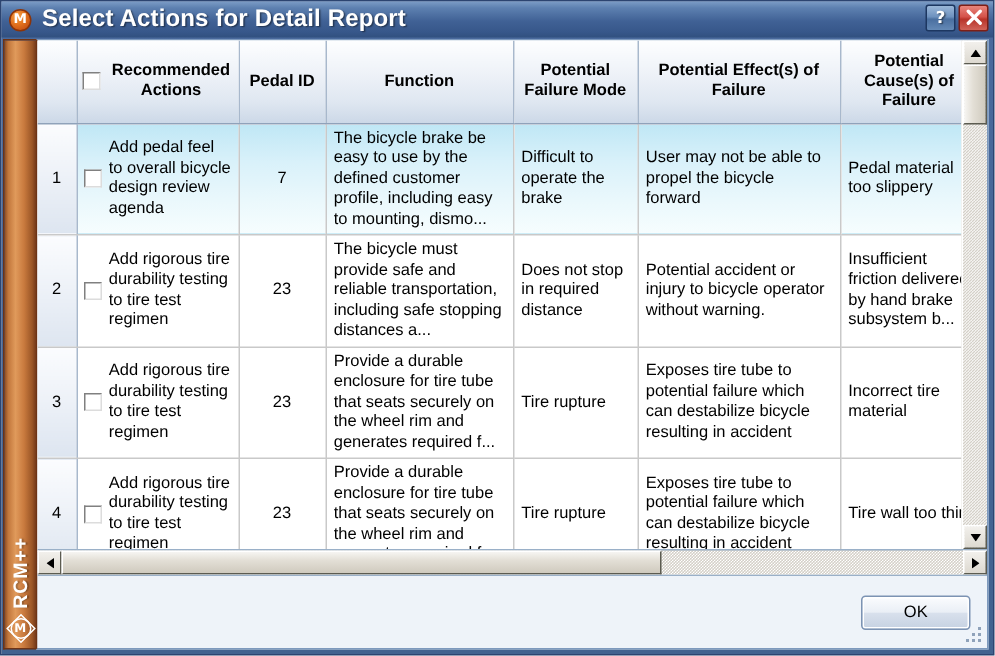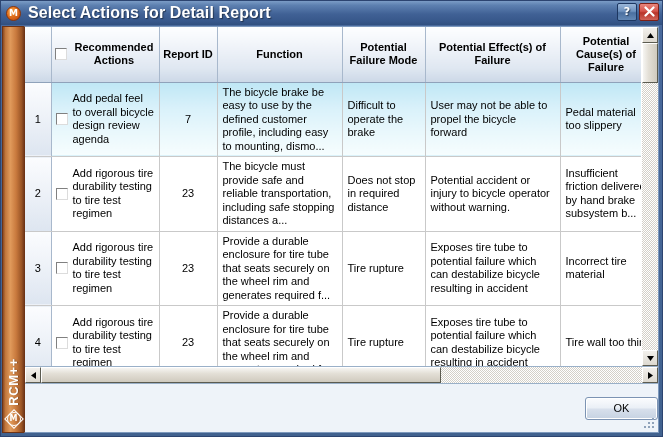--- a/index.html
+++ b/index.html
@@ -348,20 +348,21 @@
     box-sizing: border-box;
   }
 
   
   #footer {
     flex: 1 1 auto;
     background: #eef3f9;
     display: flex;
     align-items: center;
     justify-content: flex-end;
+    padding-right: 11px;
     position: relative;
     box-sizing: border-box;
   }
   .dlg-btn {
     width: 73px; height: 23px;
     margin-left: 8px;
     background: linear-gradient(to bottom, #fbfcfe 0%, #eaeff6 48%, #d8e0ec 52%, #c6d2e2 100%);
     border: 1px solid #7c93b3;
     border-radius: 3px;
     font-size: 11px;
@@ -420,21 +421,21 @@
             <table id="grid">
               <thead>
                 <tr>
                   <th class="hdr-rownum"></th>
                   <th class="hdr-rec">
                     <div class="hdr-inner">
                       <span class="cbx"></span>
                       <span>Recommended Actions</span>
                     </div>
                   </th>
-                  <th class="hdr-actionid">Report ID</th>
+                  <th class="hdr-actionid">Pedal ID</th>
                   <th class="hdr-function">Function</th>
                   <th class="hdr-pfm">Potential Failure Mode</th>
                   <th class="hdr-pef">Potential Effect(s) of Failure</th>
                   <th class="hdr-pcf">Potential Cause(s) of Failure</th>
                 </tr>
               </thead>
               <tbody>
 
                 <tr class="selected">
                   <td class="rownum">1</td>

